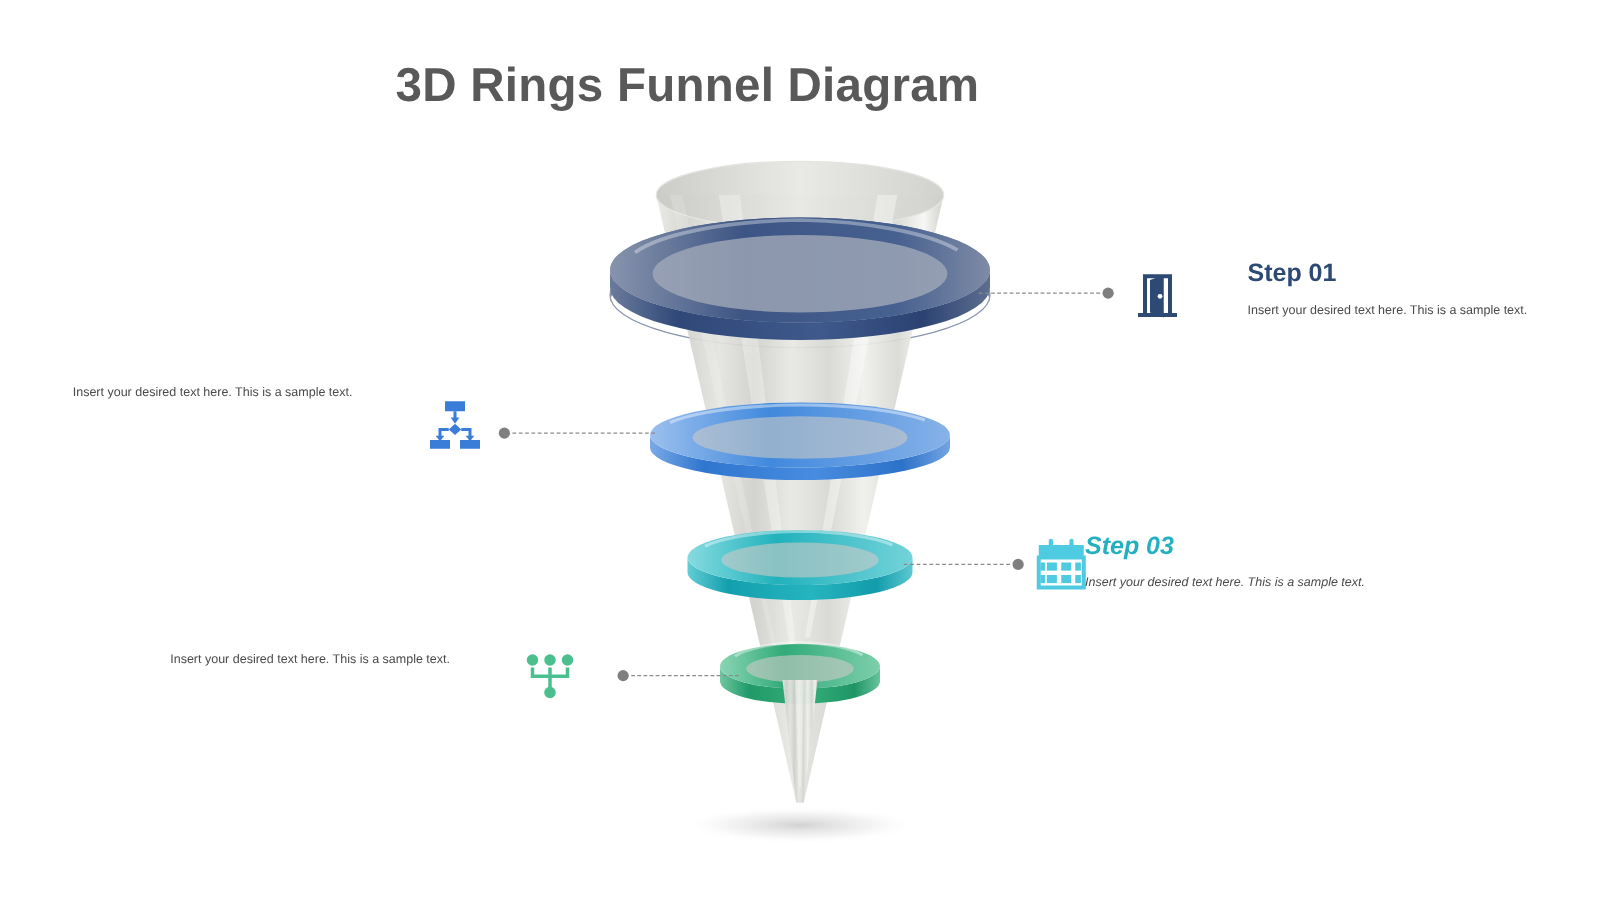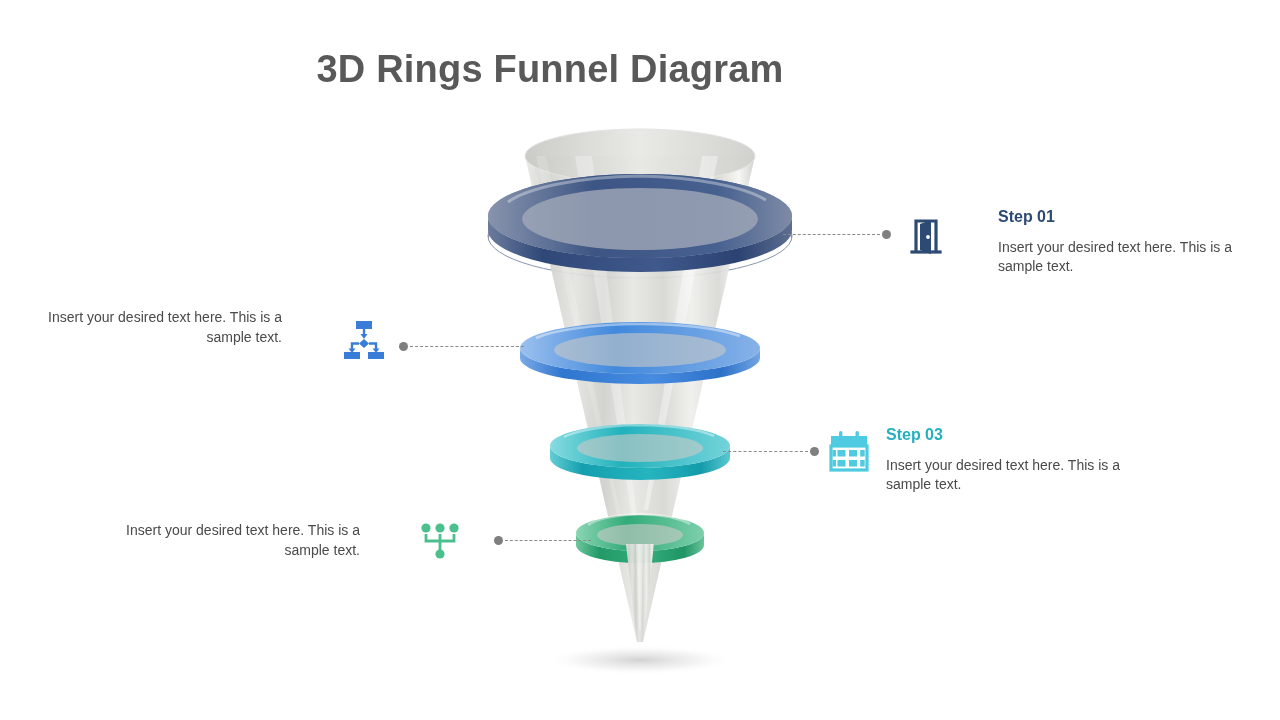--- a/index.html
+++ b/index.html
@@ -63,27 +63,27 @@
   }
   .connector.to-right .end-dot { order: 2; margin-left: 2px; }
   .connector.to-left  .end-dot { order: 0; margin-right: 2px; }
 
   
   .step-block {
     position: absolute;
     width: 250px;
   }
   .step-block .step-title {
-    font-size: 16px;
+    font-size: 20px;
     font-weight: bold;
     margin: 0 0 12px 0;
     line-height: 1.1;
   }
   .step-block .step-desc {
-    font-size: 14px;
+    font-size: 10px;
     color: #4a4a4a;
     line-height: 1.42;
     margin: 0;
   }
   .align-left  { text-align: left; }
   .align-right { text-align: right; }
 
   
   .step-icon {
     position: absolute;
@@ -300,21 +300,21 @@
     <rect x="11.5" y="21" width="8" height="6.5" fill="#4ecbe0"></rect>
     <rect x="23" y="21" width="8" height="6.5" fill="#4ecbe0"></rect>
     <rect x="34.2" y="21" width="4.5" height="6.5" fill="#4ecbe0"></rect>
     <rect x="11.5" y="31" width="8" height="6.5" fill="#4ecbe0"></rect>
     <rect x="23" y="31" width="8" height="6.5" fill="#4ecbe0"></rect>
     <rect x="34.2" y="31" width="4.5" height="6.5" fill="#4ecbe0"></rect>
     <rect x="6.5" y="21" width="3.5" height="6.5" fill="#4ecbe0"></rect>
     <rect x="6.5" y="31" width="3.5" height="6.5" fill="#4ecbe0"></rect>
   </svg>
 </div>
-<div class="step-block align-left" style="left:886px; top:426px;">
+<div class="step-block align-left" style="left:868px; top:426px;font-style:italic;">
   <div class="step-title" style="color:#24b0bf;">Step 03</div>
   <div class="step-desc">Insert your desired text here. This is a sample text.</div>
 </div>
 
 <div class="step-icon" style="left:417px; top:518px;">
   <svg width="46" height="46" viewBox="0 0 46 46">
     <circle cx="9" cy="10" r="4.6" fill="#4cbf8e"></circle>
     <circle cx="23" cy="10" r="4.6" fill="#4cbf8e"></circle>
     <circle cx="37" cy="10" r="4.6" fill="#4cbf8e"></circle>
     <path d="M9 16 v7 h28 v-7" stroke="#4cbf8e" stroke-width="2.8" fill="none"></path>

